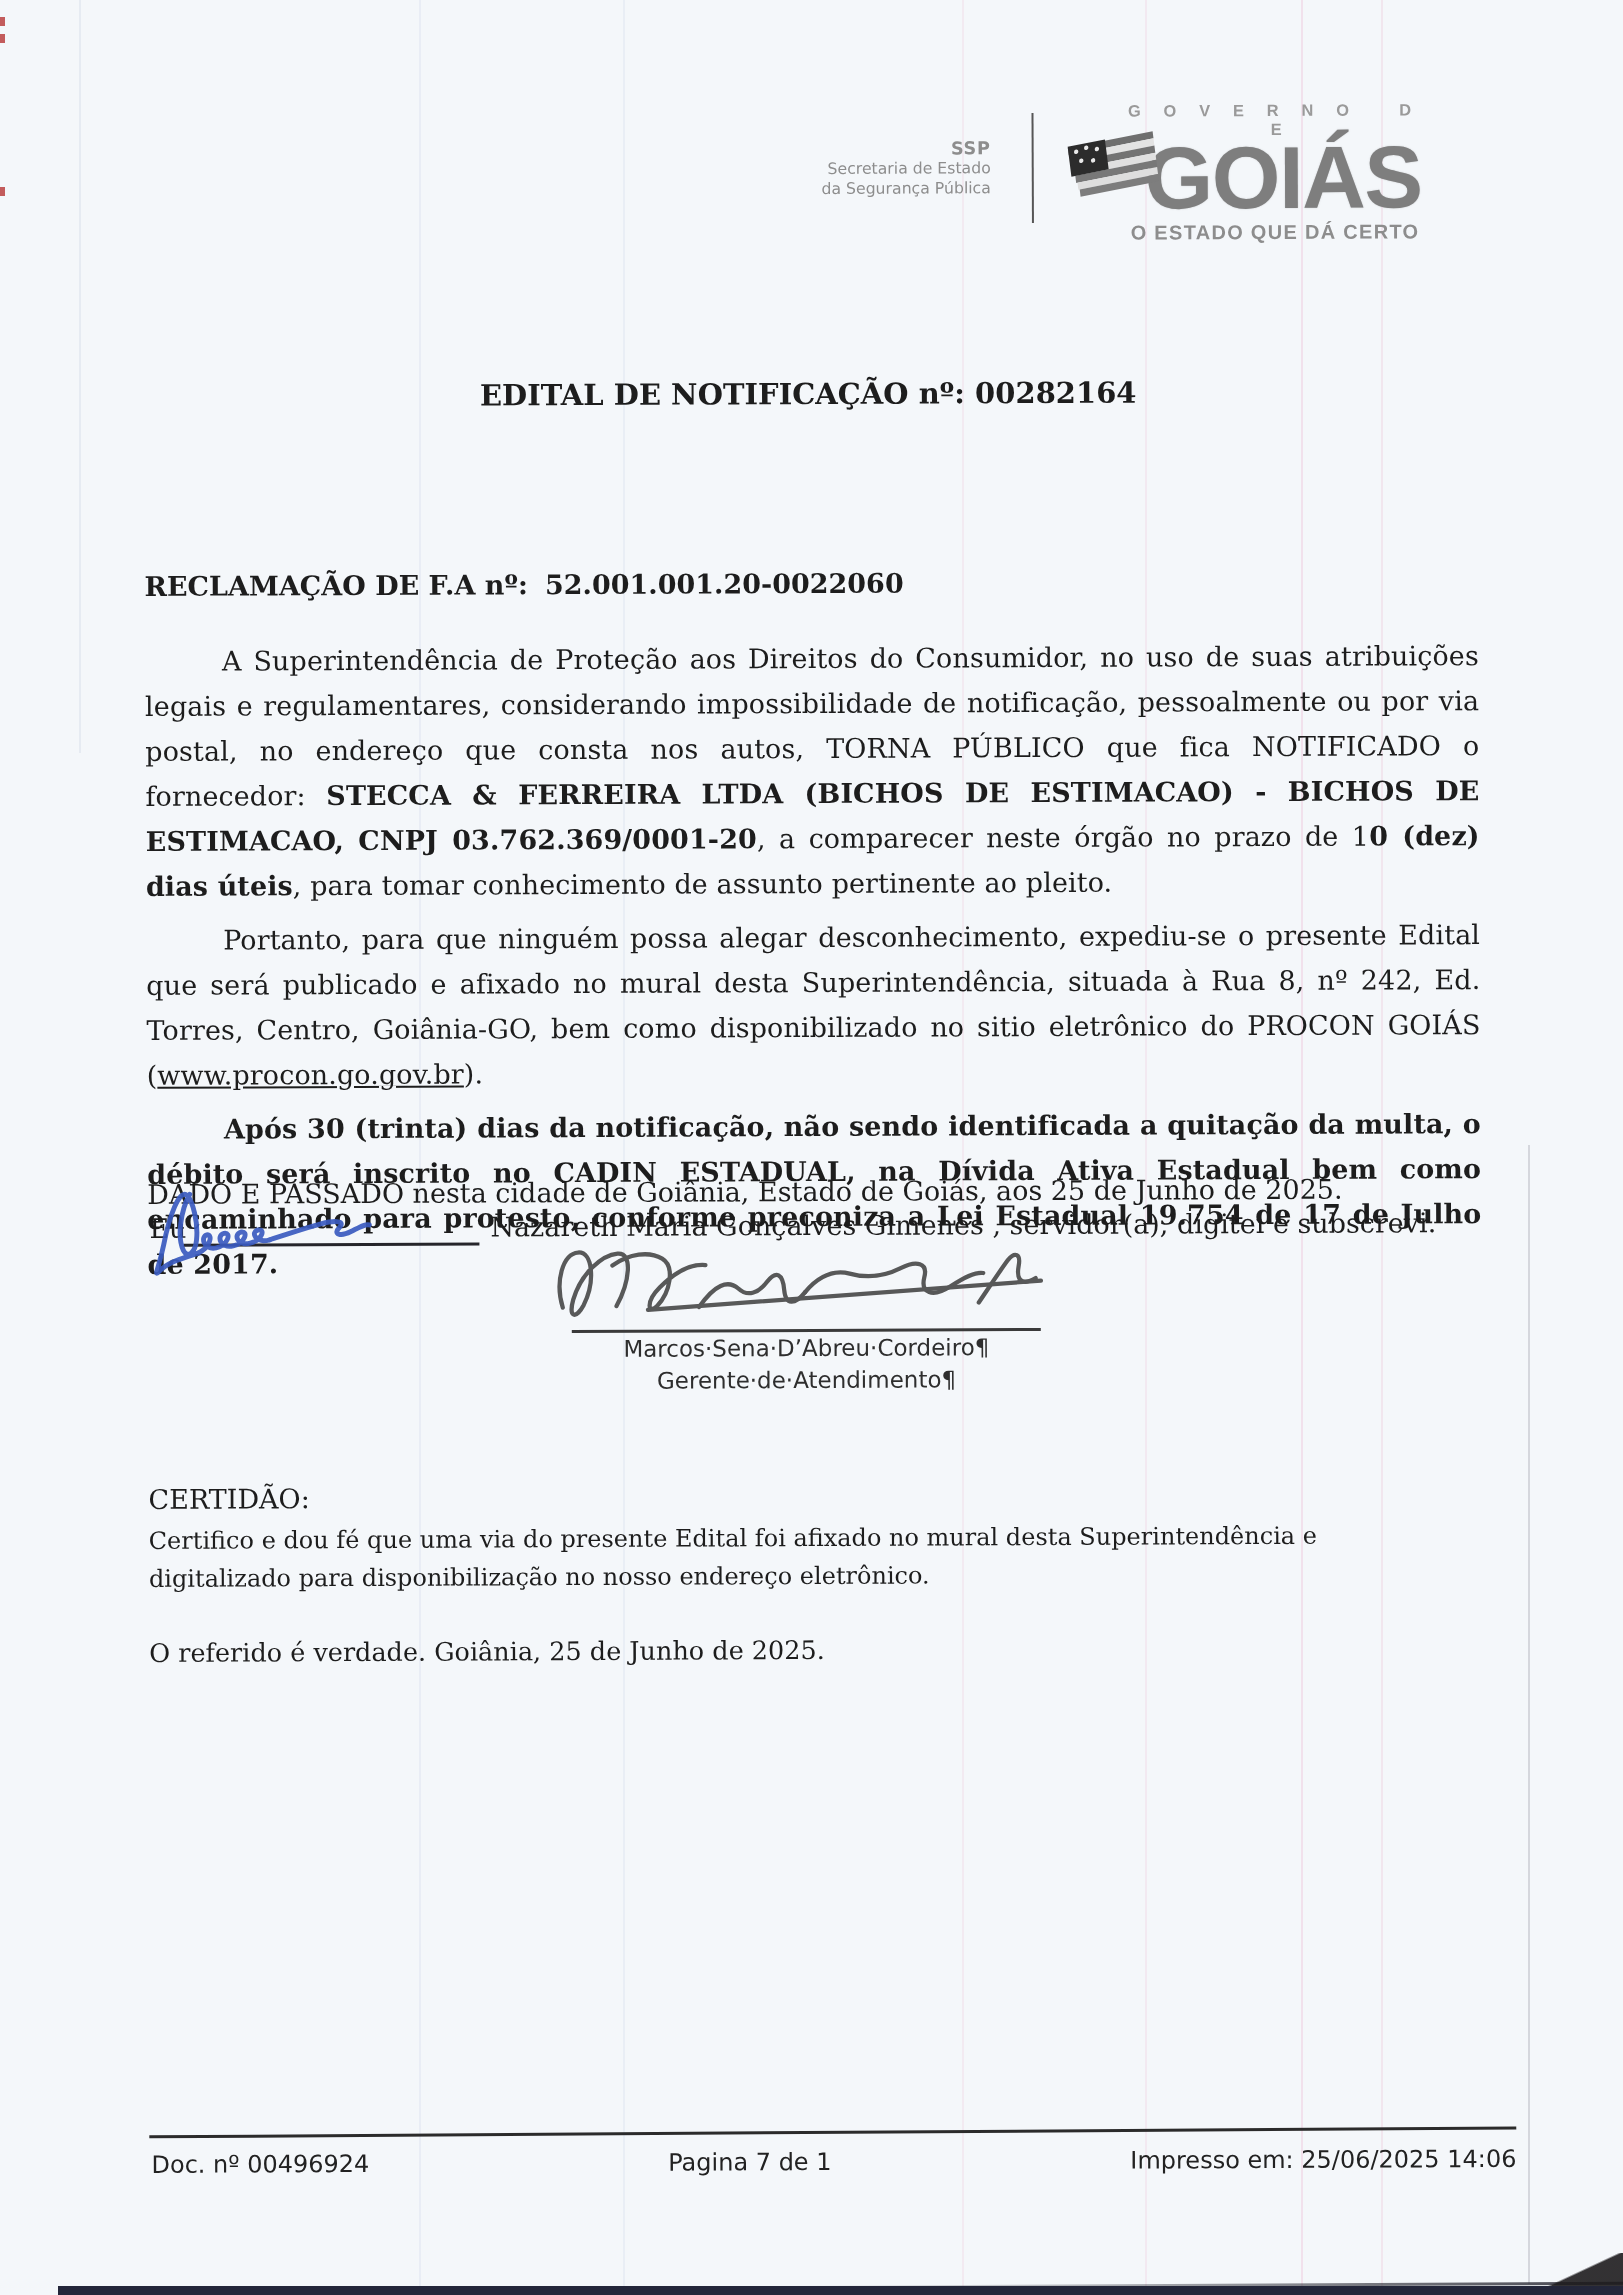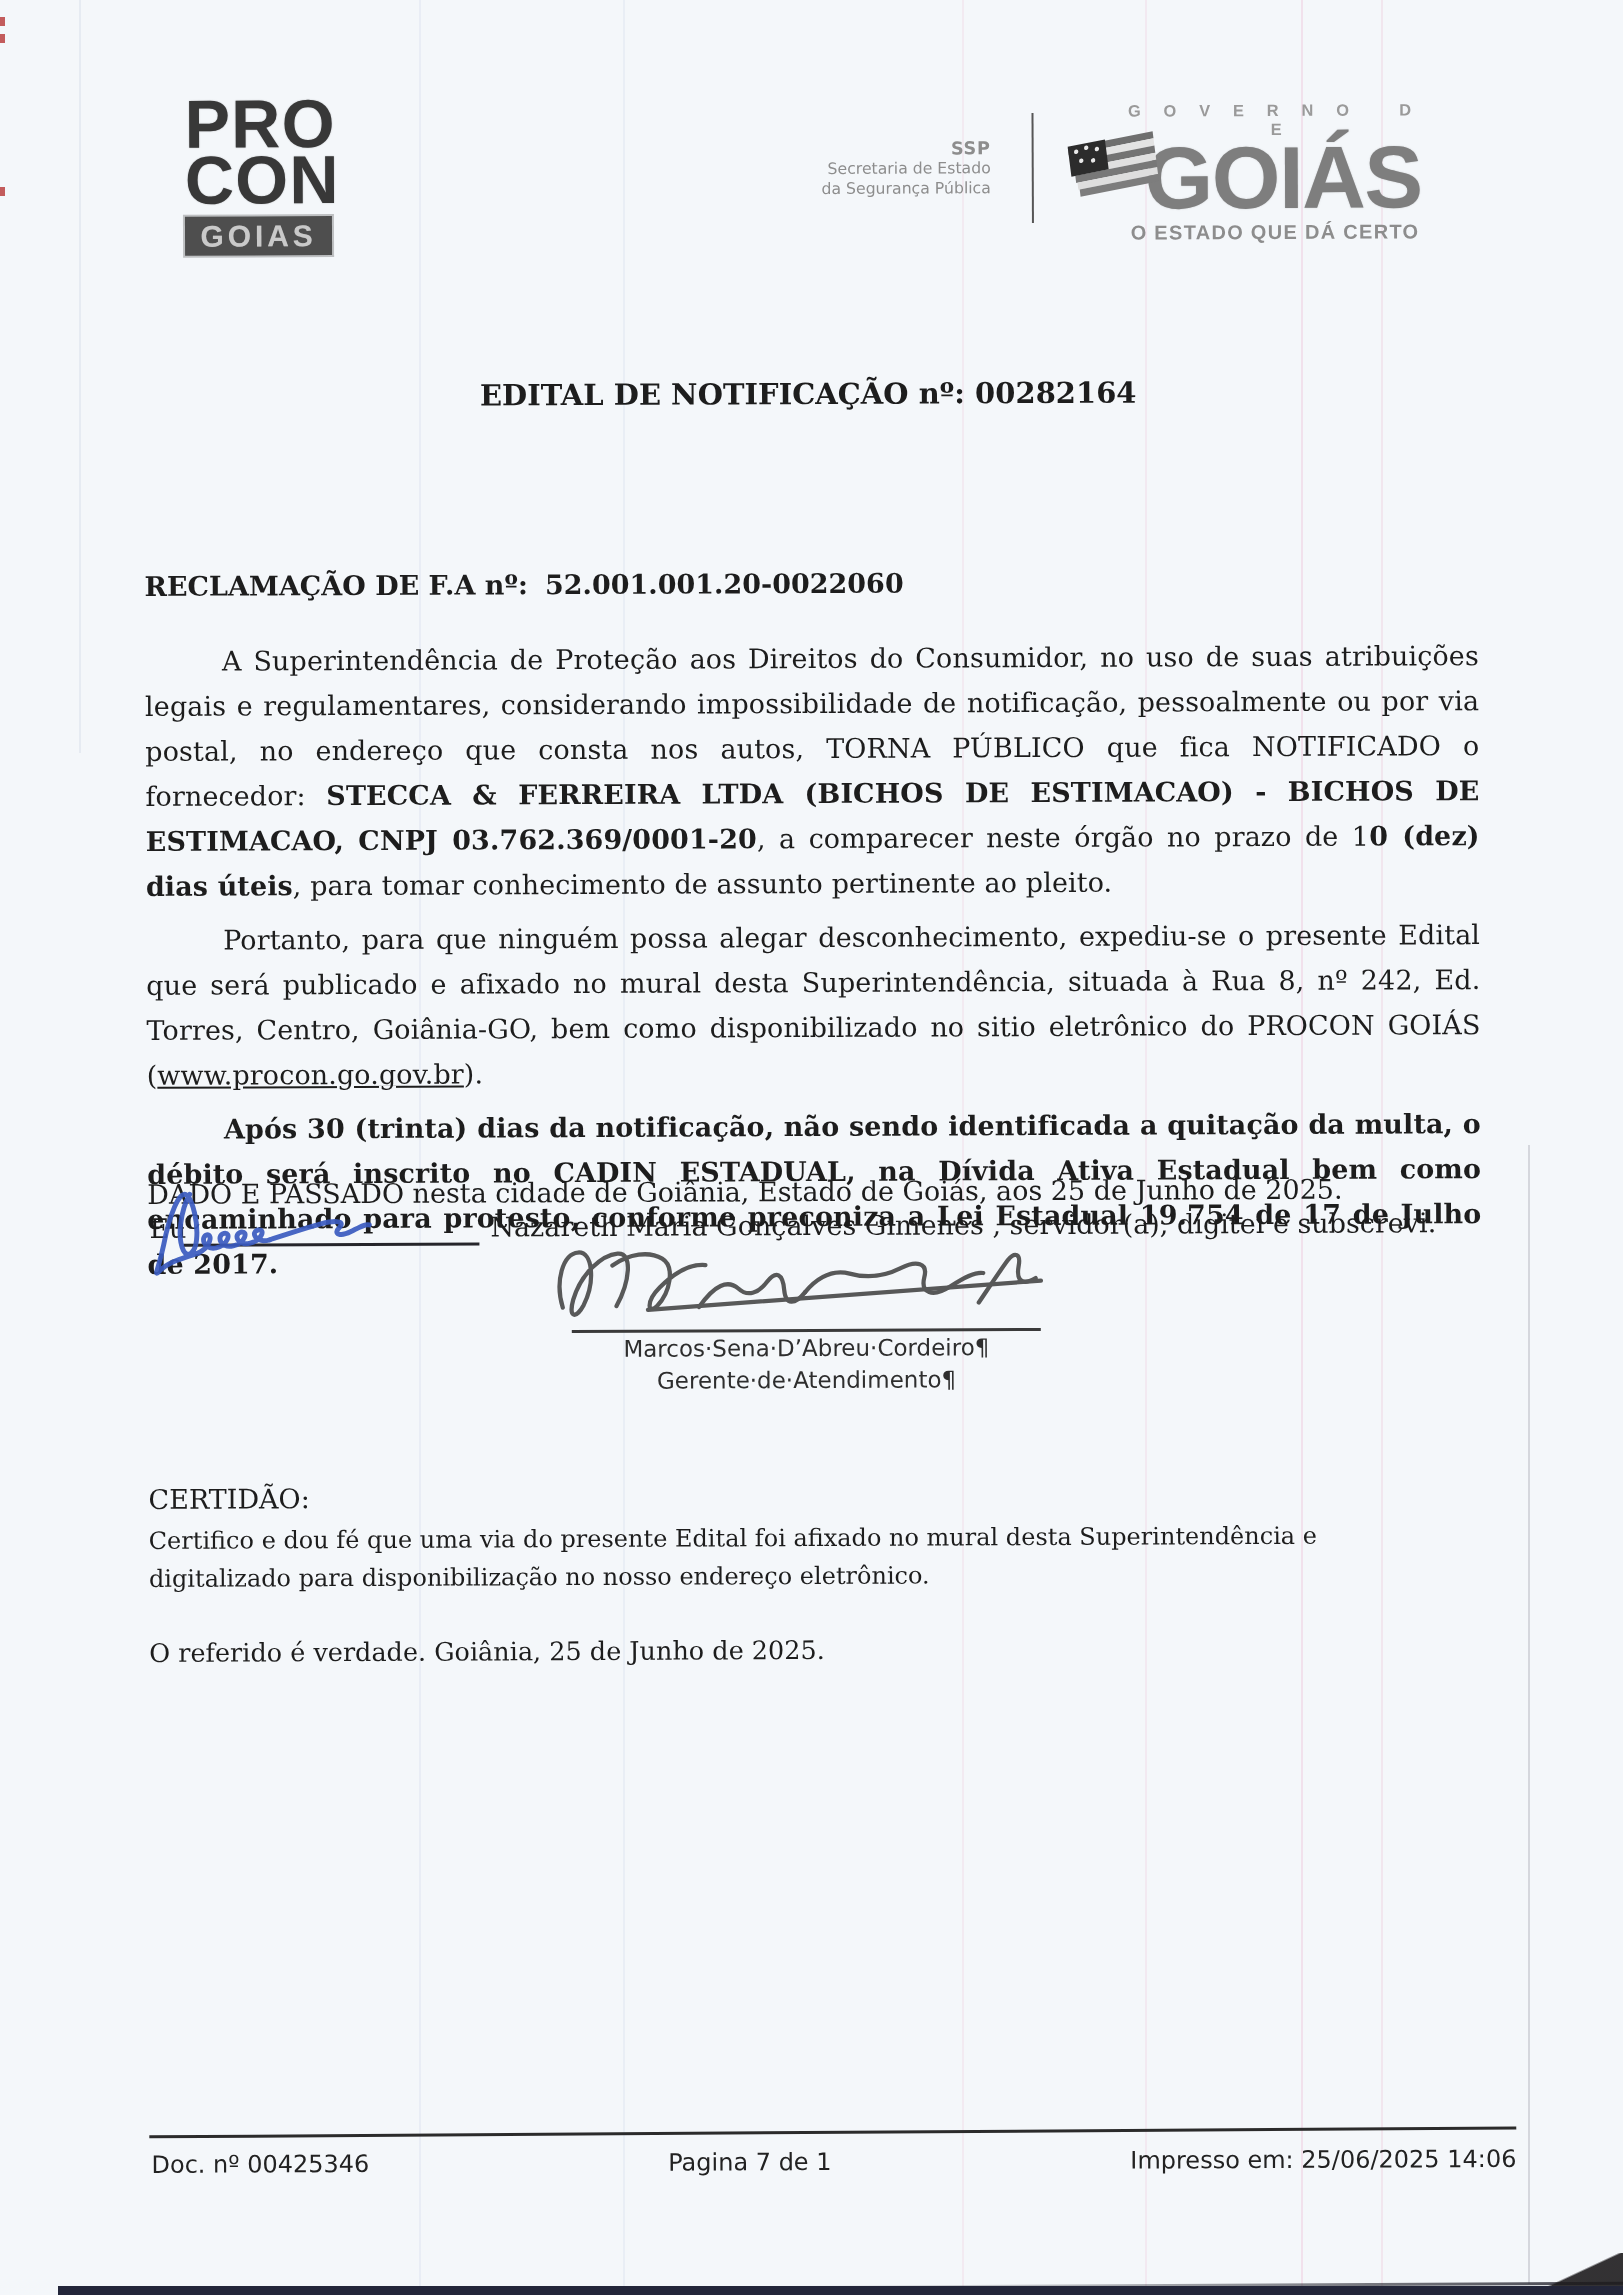--- a/index.html
+++ b/index.html
@@ -90,27 +90,20 @@
   <div class="vline" style="left:1301px;top:0;height:2295px;background:rgba(230,130,170,.18);"></div>
   <div class="vline" style="left:1381px;top:0;height:2295px;background:rgba(230,140,180,.16);"></div>
   <div class="vline" style="left:1528px;top:1145px;height:1139px;background:rgba(120,120,135,.25);"></div>
 
   <div class="edge-mark" style="top:17px;"></div>
   <div class="edge-mark" style="top:34px;"></div>
   <div class="edge-mark" style="top:187px;"></div>
 
   <div class="tilt">
 
-    <div class="procon">
-      <div class="big">PRO</div>
-      <div class="big">CON</div>
-      <div class="banner">
-        <span>GOIAS</span>
-      </div>
-    </div>
 
     <div class="ssp">
       <div class="abbr">SSP</div>
       <div class="l">Secretaria de Estado</div>
       <div class="l">da Segurança Pública</div>
     </div>
 
     <div class="hdr-divider"></div>
 
     <div class="gov">
@@ -176,21 +169,21 @@
     <div class="mg-underline"></div>
     <div class="mg-name">Marcos·Sena·D’Abreu·Cordeiro¶</div>
     <div class="mg-role">Gerente·de·Atendimento¶</div>
 
     <div class="cert-h">CERTIDÃO:</div>
     <div class="cert-b">Certifico e dou fé que uma via do presente Edital foi afixado no mural desta Superintendência e digitalizado para disponibilização  no nosso endereço eletrônico.</div>
     <div class="referido">O referido é verdade. Goiânia, 25 de Junho de 2025.</div>
 
     <div class="footer-rule"></div>
     <div class="footer">
-      <span>Doc. nº 00425346</span>
+      <span>Doc. nº 00496924</span>
       <span>Pagina 7 de 1</span>
       <span>Impresso em: 25/06/2025 14:06</span>
     </div>
 
   </div>
 
   <div class="bottom-edge"></div>
   <div class="corner-wedge"></div>
   <div class="bottom-bar"></div>
 

